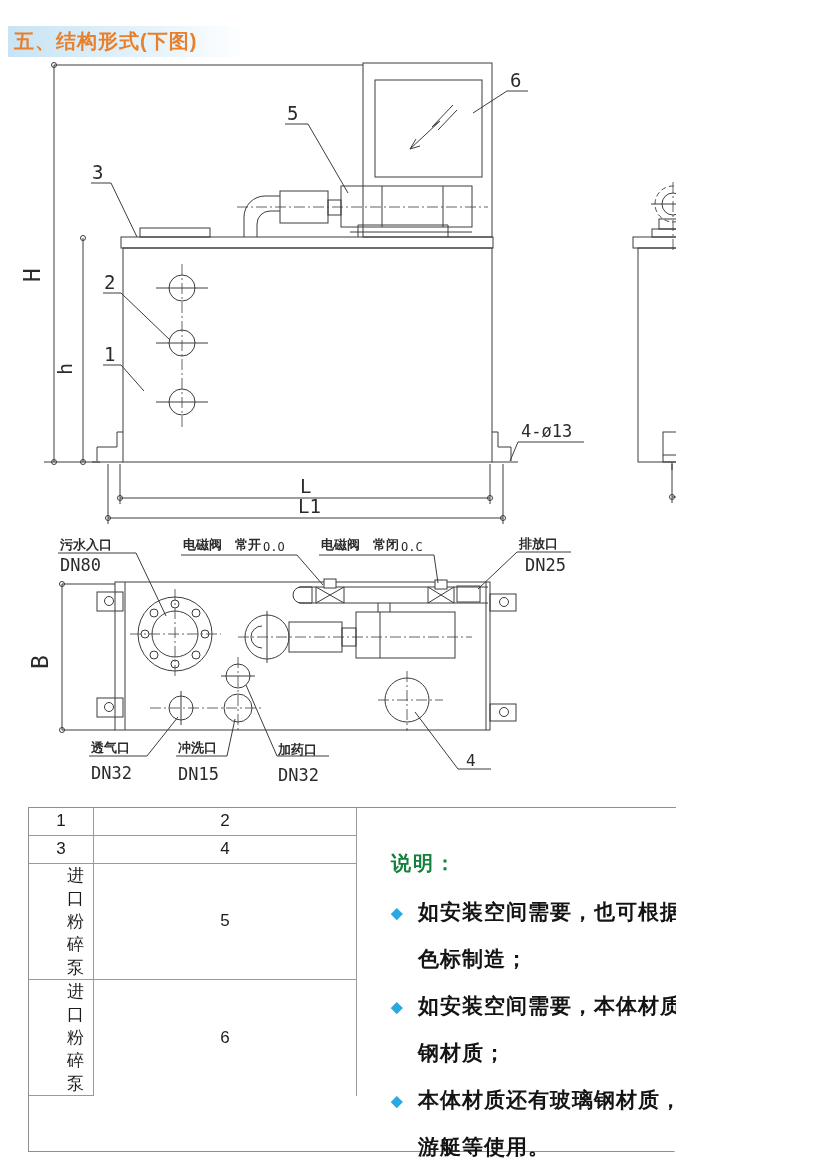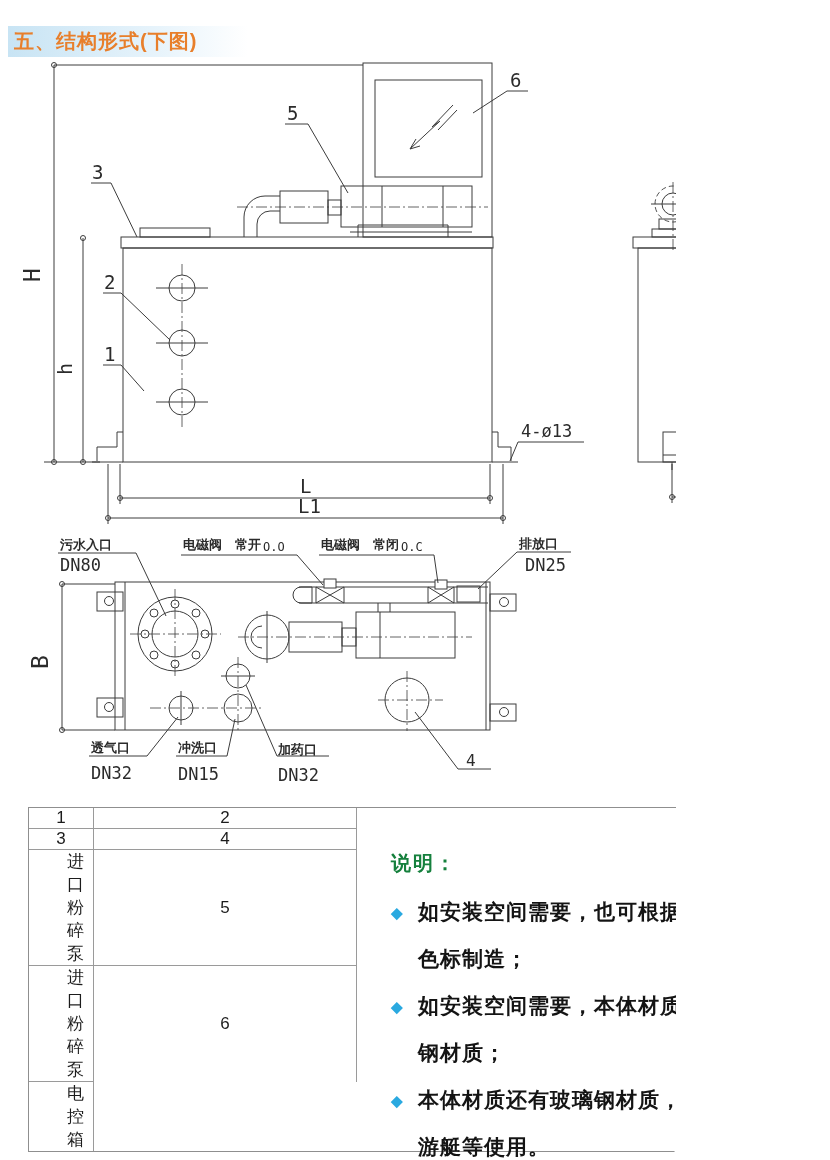--- a/index.html
+++ b/index.html
@@ -301,21 +301,20 @@
 
   <div class="parts-table">
     <div class="cell no">1</div>
     <div class="cell no">2</div>
     <div class="cell no">3</div>
     <div class="cell no">4</div>
     <div class="cell name">进口粉碎泵</div>
     <div class="cell no">5</div>
     <div class="cell name">进口粉碎泵</div>
     <div class="cell no last">6</div>
-    <div class="cell name last">电控箱</div>
 
     <div class="notes-cell">
       <div class="notes-heading">说明：</div>
       <ul class="notes-list">
         <li>
           <span class="diamond">◆</span>
           <span>如安装空间需要，也可根据客户要求色标制造；</span>
         </li>
         <li>
           <span class="diamond">◆</span>

